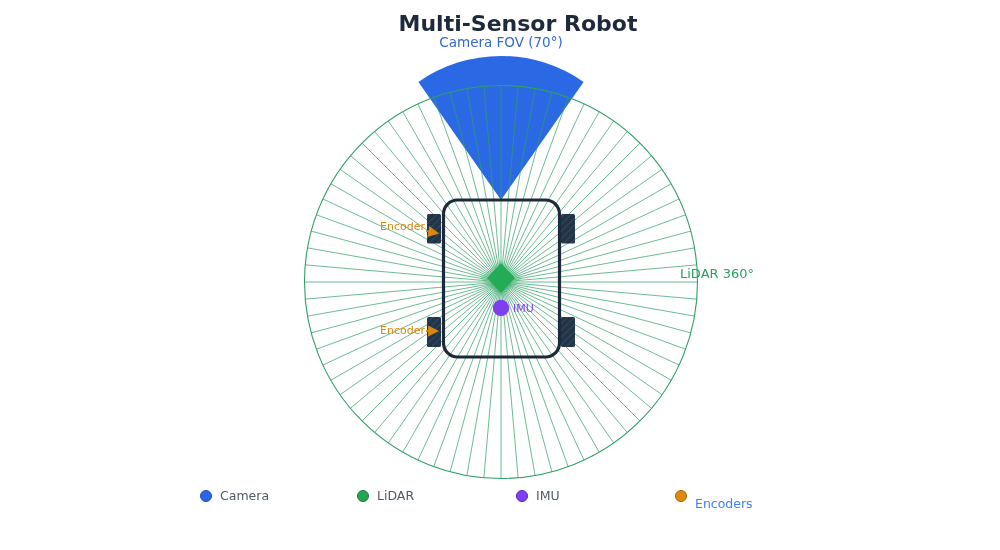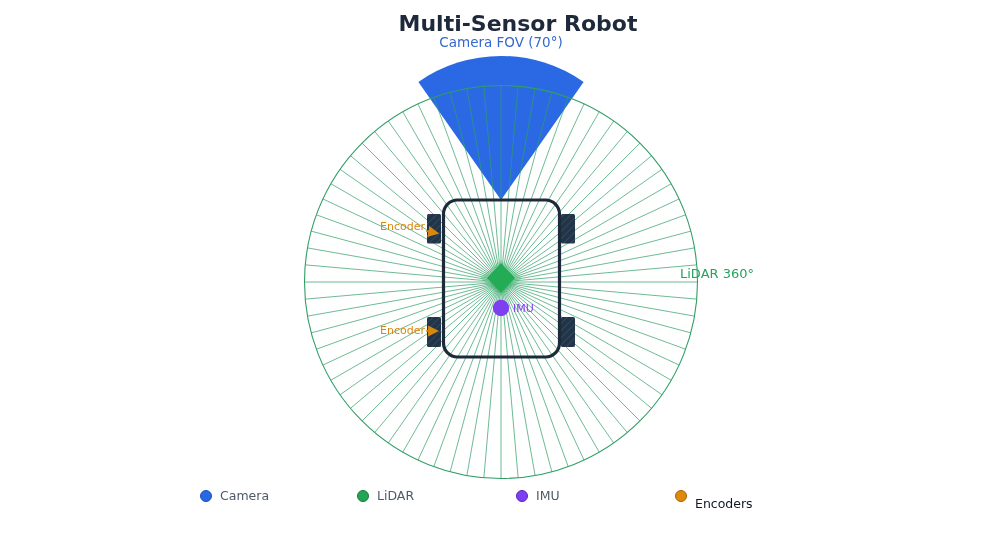--- a/index.html
+++ b/index.html
@@ -139,16 +139,16 @@
       <div class="legend-item" style="left: 357px; top: 489px;">
         <span class="legend-dot" style="background: rgb(36, 165, 83); border: 1.5px solid rgb(21, 122, 57);"></span>
         <span class="legend-label" style="color: rgb(78, 90, 104);">LiDAR</span>
       </div>
       <div class="legend-item" style="left: 516px; top: 489px;">
         <span class="legend-dot" style="background: rgb(126, 63, 240); border: 1.5px solid rgb(90, 34, 196);"></span>
         <span class="legend-label" style="color: rgb(78, 90, 104);">IMU</span>
       </div>
       <div class="legend-item" style="left: 675px; top: 489px;">
         <span class="legend-dot" style="background: rgb(224, 138, 12); border: 1.5px solid rgb(163, 99, 6);"></span>
-        <span class="legend-label" style="color: #0f172a; margin-top: 16px;">Encoders</span>
+        <span class="legend-label" style="color: #3b82f6; margin-top: 16px;">Encoders</span>
       </div>
     </div>
 </div>
 
 </body></html>

